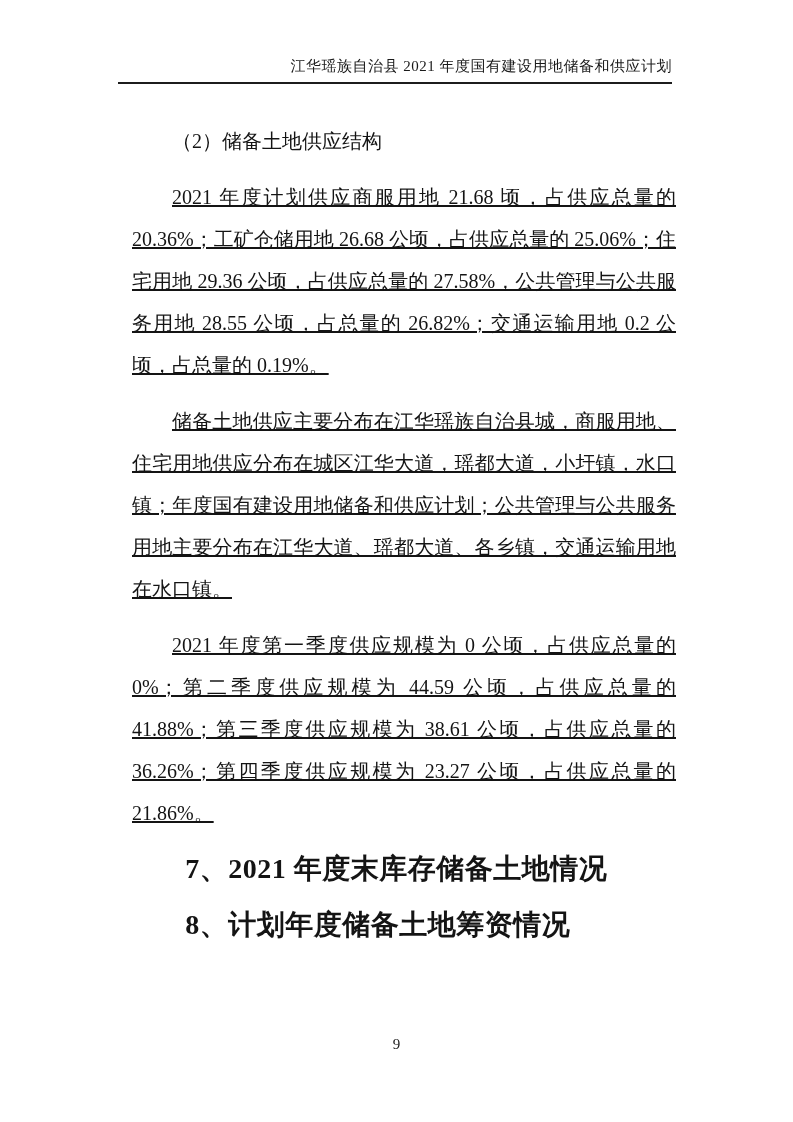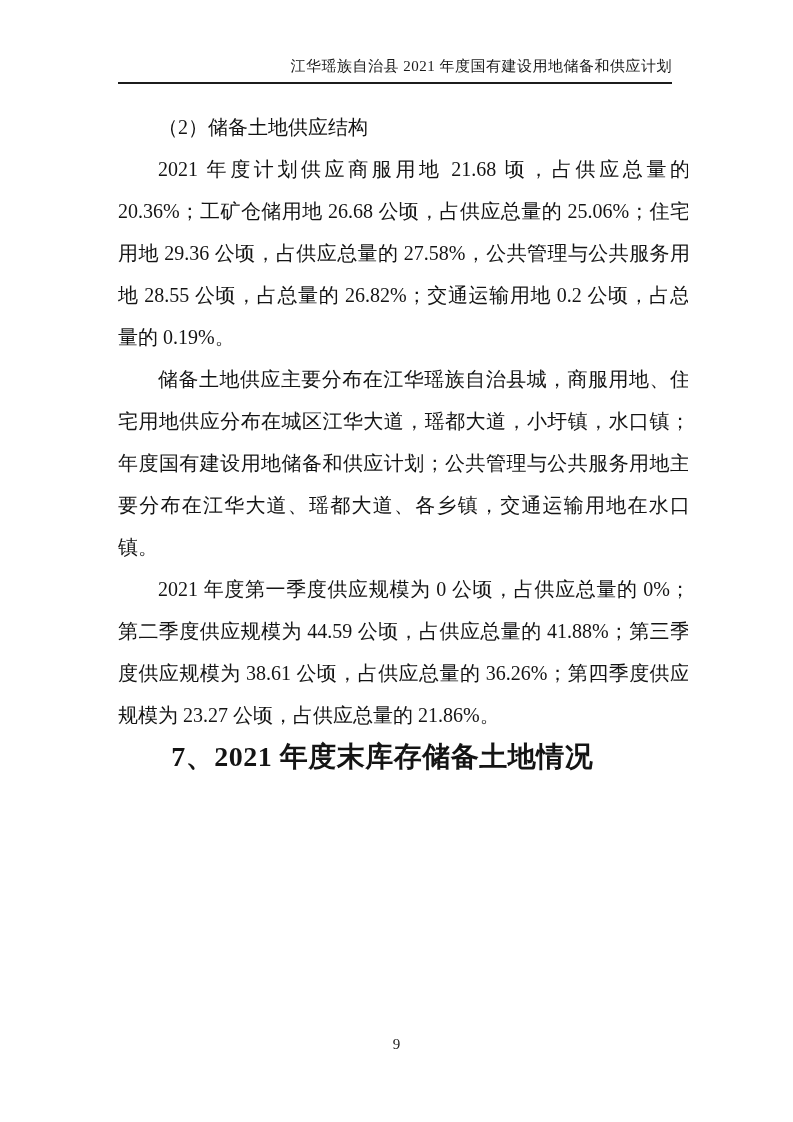--- a/index.html
+++ b/index.html
@@ -32,30 +32,31 @@
   .doc-body {
     position: absolute;
     top: 106px;
     left: 118px;
     width: 572px;
     font-size: 20px;
     line-height: 42px;
     color: #141414;
   }
   .doc-body p {
-    margin: 0;
+    margin: 14px;
   }
   .sub-heading {
     text-indent: 2em;
     text-align: left;
   }
   .paragraph {
     text-indent: 2em;
     text-align: justify;
     text-justify: inter-ideograph;
+    text-decoration: underline;
   }
   .major-heading {
     text-indent: 1.9em;
     font-weight: bold;
     font-size: 28px;
     letter-spacing: 0.5px;
     text-align: left;
   }
   .page-footer {
     position: absolute;
@@ -75,19 +76,20 @@
   <div class="page-header">
     <span>江华瑶族自治县 2021 年度国有建设用地储备和供应计划</span>
   </div>
 
   <div class="doc-body">
     <p class="sub-heading">（2）储备土地供应结构</p>
     <p class="paragraph">2021 年度计划供应商服用地 21.68 顷，占供应总量的 20.36%；工矿仓储用地 26.68 公顷，占供应总量的 25.06%；住宅用地 29.36 公顷，占供应总量的 27.58%，公共管理与公共服务用地 28.55 公顷，占总量的 26.82%；交通运输用地 0.2 公顷，占总量的 0.19%。</p>
     <p class="paragraph">储备土地供应主要分布在江华瑶族自治县城，商服用地、住宅用地供应分布在城区江华大道，瑶都大道，小圩镇，水口镇；年度国有建设用地储备和供应计划；公共管理与公共服务用地主要分布在江华大道、瑶都大道、各乡镇，交通运输用地在水口镇。</p>
     <p class="paragraph">2021 年度第一季度供应规模为 0 公顷，占供应总量的 0%；第二季度供应规模为 44.59 公顷，占供应总量的 41.88%；第三季度供应规模为 38.61 公顷，占供应总量的 36.26%；第四季度供应规模为 23.27 公顷，占供应总量的 21.86%。</p>
     <p class="major-heading">7、2021 年度末库存储备土地情况</p>
+    <p class="major-heading">8、计划年度储备土地筹资情况</p>
   </div>
 
   <div class="page-footer">
     <span>9</span>
   </div>
 
 </div>
 
 </body></html>

